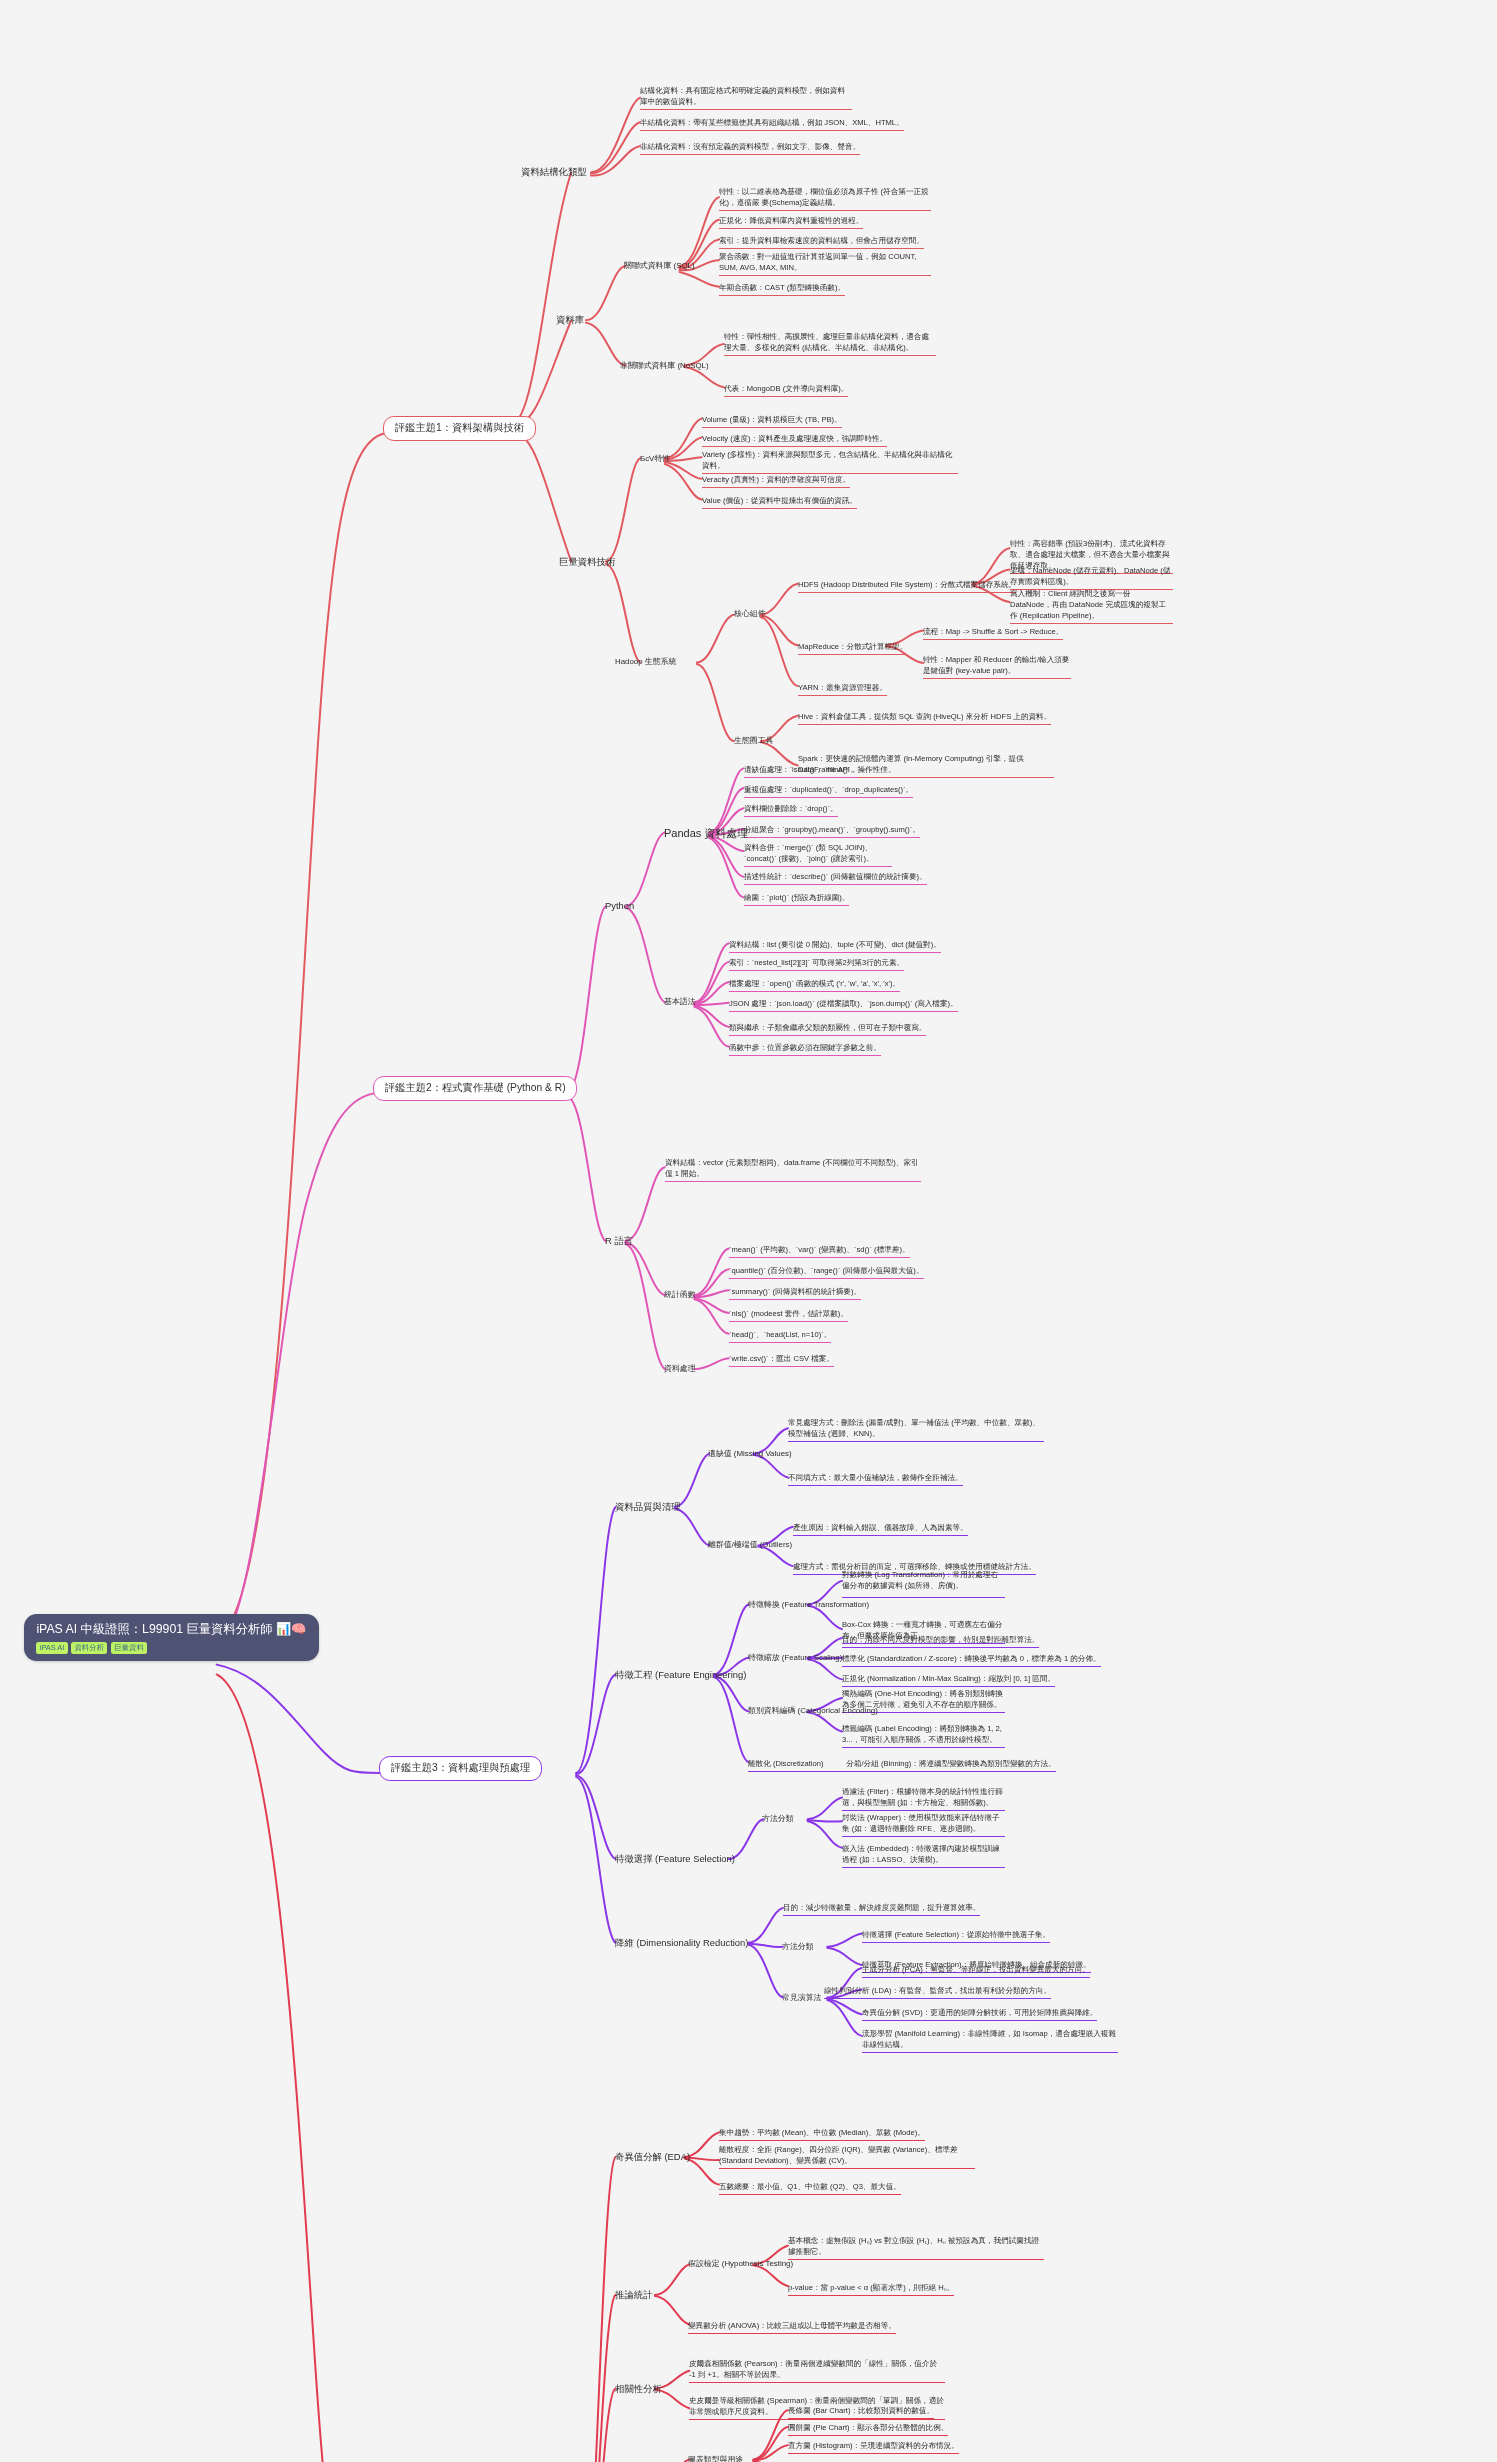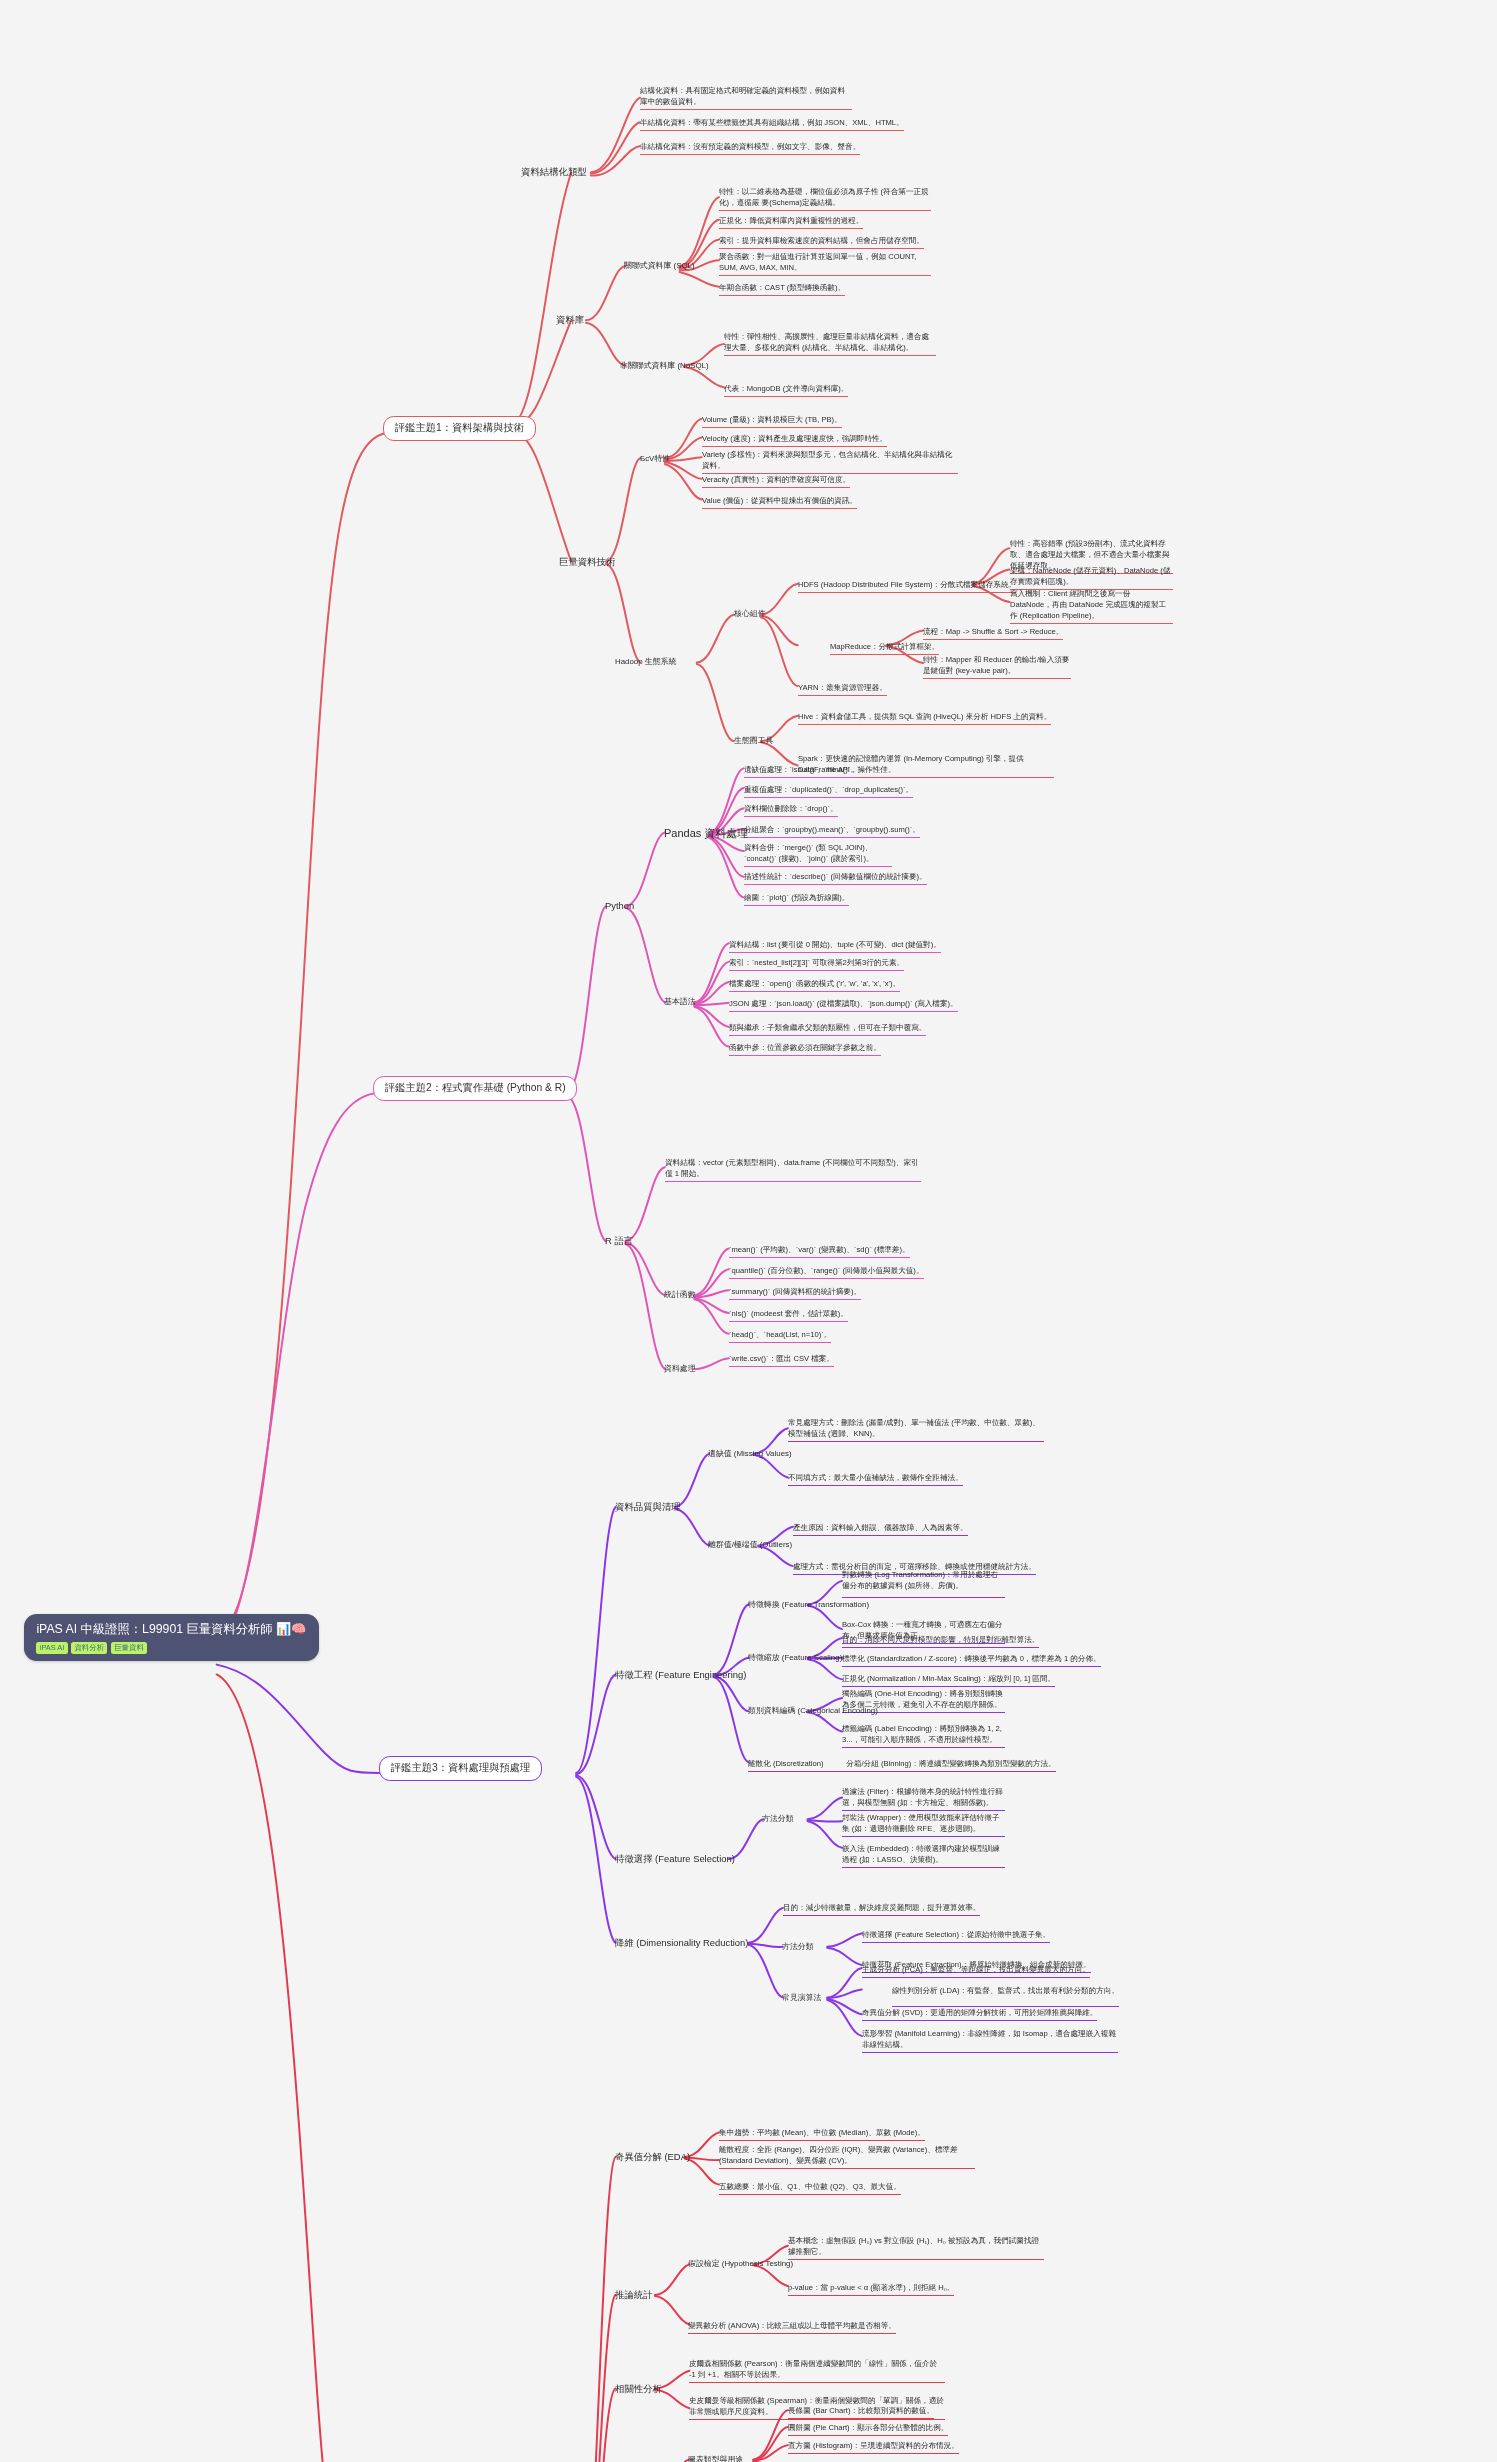--- a/index.html
+++ b/index.html
@@ -267,21 +267,21 @@
 <div class="leaf w5" style="left: 702px; top: 449px; border-bottom: 1.5px solid rgb(226, 88, 95); padding-bottom: 2px;">Variety (多樣性)：資料來源與類型多元，包含結構化、半結構化與非結構化資料。</div>
 <div class="leaf nw" style="left: 702px; top: 474px; border-bottom: 1.5px solid rgb(226, 88, 95); padding-bottom: 2px;">Veracity (真實性)：資料的準確度與可信度。</div>
 <div class="leaf nw" style="left: 702px; top: 495px; border-bottom: 1.5px solid rgb(226, 88, 95); padding-bottom: 2px;">Value (價值)：從資料中提煉出有價值的資訊。</div>
 
 <div class="l3 l2" style="left:615px;top:656px;font-size:7.9px;">Hadoop 生態系統</div>
 <div class="l3 l2" style="left:734px;top:608px;font-size:7.9px;">核心組件</div>
 <div class="leaf nw" style="left: 798px; top: 579px; border-bottom: 1.5px solid rgb(226, 88, 95); padding-bottom: 2px;">HDFS (Hadoop Distributed File System)：分散式檔案儲存系統。</div>
 <div class="leaf w2" style="left: 1010px; top: 538px; border-bottom: 1.5px solid rgb(226, 88, 95); padding-bottom: 2px;">特性：高容錯率 (預設3份副本)、流式化資料存取、適合處理超大檔案，但不適合大量小檔案與低延遲存取。</div>
 <div class="leaf w2" style="left: 1010px; top: 565px; border-bottom: 1.5px solid rgb(226, 88, 95); padding-bottom: 2px;">架構：NameNode (儲存元資料)、DataNode (儲存實際資料區塊)。</div>
 <div class="leaf w2" style="left: 1010px; top: 588px; border-bottom: 1.5px solid rgb(226, 88, 95); padding-bottom: 2px;">寫入機制：Client 經詢問之後寫一份 DataNode，再由 DataNode 完成區塊的複製工作 (Replication Pipeline)。</div>
-<div class="leaf nw" style="left: 830px; top: 641px; border-bottom: 1.5px solid rgb(226, 88, 95); padding-bottom: 2px;">MapReduce：分散式計算框架。</div>
+<div class="leaf nw" style="left: 798px; top: 641px; border-bottom: 1.5px solid rgb(226, 88, 95); padding-bottom: 2px;">MapReduce：分散式計算框架。</div>
 <div class="leaf nw" style="left: 923px; top: 626px; border-bottom: 1.5px solid rgb(226, 88, 95); padding-bottom: 2px;">流程：Map -&gt; Shuffle &amp; Sort -&gt; Reduce。</div>
 <div class="leaf w3" style="left: 923px; top: 654px; border-bottom: 1.5px solid rgb(226, 88, 95); padding-bottom: 2px;">特性：Mapper 和 Reducer 的輸出/輸入須要是鍵值對 (key-value pair)。</div>
 <div class="leaf nw" style="left: 798px; top: 682px; border-bottom: 1.5px solid rgb(226, 88, 95); padding-bottom: 2px;">YARN：叢集資源管理器。</div>
 
 <div class="l3 l2" style="left:734px;top:735px;font-size:7.9px;">生態圈工具</div>
 <div class="leaf nw" style="left: 798px; top: 711px; border-bottom: 1.5px solid rgb(226, 88, 95); padding-bottom: 2px;">Hive：資料倉儲工具，提供類 SQL 查詢 (HiveQL) 來分析 HDFS 上的資料。</div>
 <div class="leaf w5" style="left: 798px; top: 753px; border-bottom: 1.5px solid rgb(226, 88, 95); padding-bottom: 2px;">Spark：更快速的記憶體內運算 (In-Memory Computing) 引擎，提供 DataFrame API，操作性佳。</div>
 
 <div class="l1 c-pink" style="left:373px;top:1076px;">評鑑主題2：程式實作基礎 (Python &amp; R)</div>
 
@@ -343,21 +343,21 @@
 <div class="leaf w2" style="left: 842px; top: 1812px; border-bottom: 1.5px solid rgb(139, 53, 232); padding-bottom: 2px;">封裝法 (Wrapper)：使用模型效能來評估特徵子集 (如：遞迴特徵刪除 RFE、逐步迴歸)。</div>
 <div class="leaf w2" style="left: 842px; top: 1843px; border-bottom: 1.5px solid rgb(139, 53, 232); padding-bottom: 2px;">嵌入法 (Embedded)：特徵選擇內建於模型訓練過程 (如：LASSO、決策樹)。</div>
 
 <div class="l2" style="left:615px;top:1937px;">降維 (Dimensionality Reduction)</div>
 <div class="leaf nw" style="left: 783px; top: 1902px; border-bottom: 1.5px solid rgb(139, 53, 232); padding-bottom: 2px;">目的：減少特徵數量，解決維度災難問題，提升運算效率。</div>
 <div class="l3 l2" style="left:782px;top:1941px;font-size:7.9px;">方法分類</div>
 <div class="leaf nw" style="left: 862px; top: 1929px; border-bottom: 1.5px solid rgb(139, 53, 232); padding-bottom: 2px;">特徵選擇 (Feature Selection)：從原始特徵中挑選子集。</div>
 <div class="leaf nw" style="left: 862px; top: 1959px; border-bottom: 1.5px solid rgb(139, 53, 232); padding-bottom: 2px;">特徵萃取 (Feature Extraction)：將原始特徵轉換、組合成新的特徵。</div>
 <div class="l3 l2" style="left:782px;top:1992px;font-size:7.9px;">常見演算法</div>
 <div class="leaf nw" style="left: 862px; top: 1964px; border-bottom: 1.5px solid rgb(139, 53, 232); padding-bottom: 2px;">主成分分析 (PCA)：無監督、等距線正，投出資料變異最大的方向。</div>
-<div class="leaf nw" style="left: 892px; top: 1985px; border-bottom: 1.5px solid rgb(139, 53, 232); padding-bottom: 10px;">線性判別分析 (LDA)：有監督、監督式，找出最有利於分類的方向。</div>
+<div class="leaf nw" style="left: 824px; top: 1985px; border-bottom: 1.5px solid rgb(139, 53, 232); padding-bottom: 2px;">線性判別分析 (LDA)：有監督、監督式，找出最有利於分類的方向。</div>
 <div class="leaf nw" style="left: 862px; top: 2007px; border-bottom: 1.5px solid rgb(139, 53, 232); padding-bottom: 2px;">奇異值分解 (SVD)：更通用的矩陣分解技術，可用於矩陣推薦與降維。</div>
 <div class="leaf w5" style="left: 862px; top: 2028px; border-bottom: 1.5px solid rgb(139, 53, 232); padding-bottom: 2px;">流形學習 (Manifold Learning)：非線性降維，如 Isomap，適合處理嵌入複雜非線性結構。</div>
 
 <div class="l2" style="left:615px;top:2151px;">奇異值分解 (EDA)</div>
 <div class="leaf nw" style="left: 719px; top: 2127px; border-bottom: 1.5px solid rgb(226, 58, 78); padding-bottom: 2px;">集中趨勢：平均數 (Mean)、中位數 (Median)、眾數 (Mode)。</div>
 <div class="leaf w5" style="left: 719px; top: 2144px; border-bottom: 1.5px solid rgb(226, 58, 78); padding-bottom: 2px;">離散程度：全距 (Range)、四分位距 (IQR)、變異數 (Variance)、標準差 (Standard Deviation)、變異係數 (CV)。</div>
 <div class="leaf nw" style="left: 719px; top: 2181px; border-bottom: 1.5px solid rgb(226, 58, 78); padding-bottom: 2px;">五數總要：最小值、Q1、中位數 (Q2)、Q3、最大值。</div>
 
 <div class="l2" style="left:615px;top:2289px;">推論統計</div>
 <div class="l3 l2" style="left:688px;top:2258px;font-size:7.9px;">假設檢定 (Hypothesis Testing)</div>

